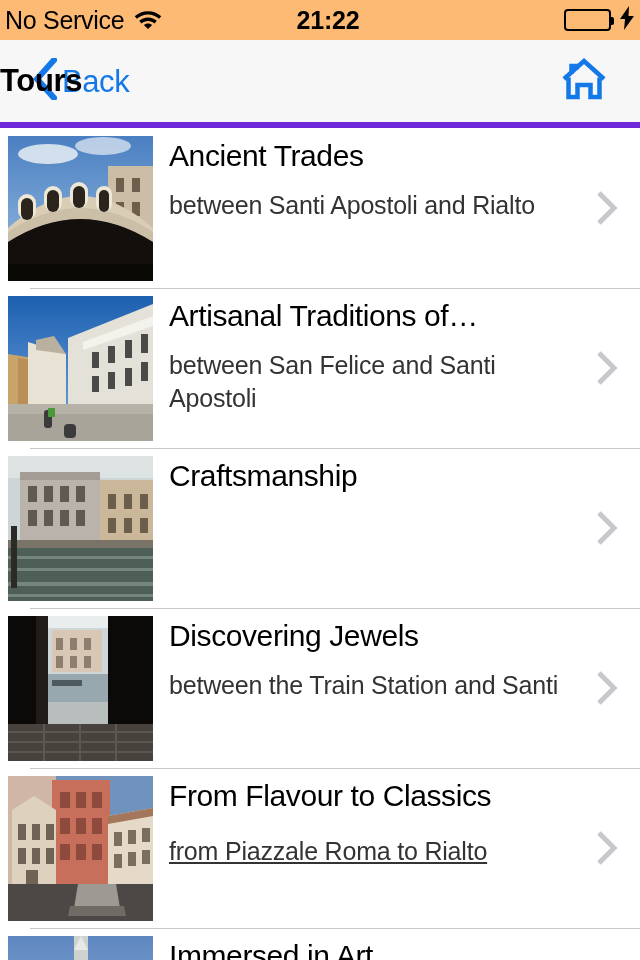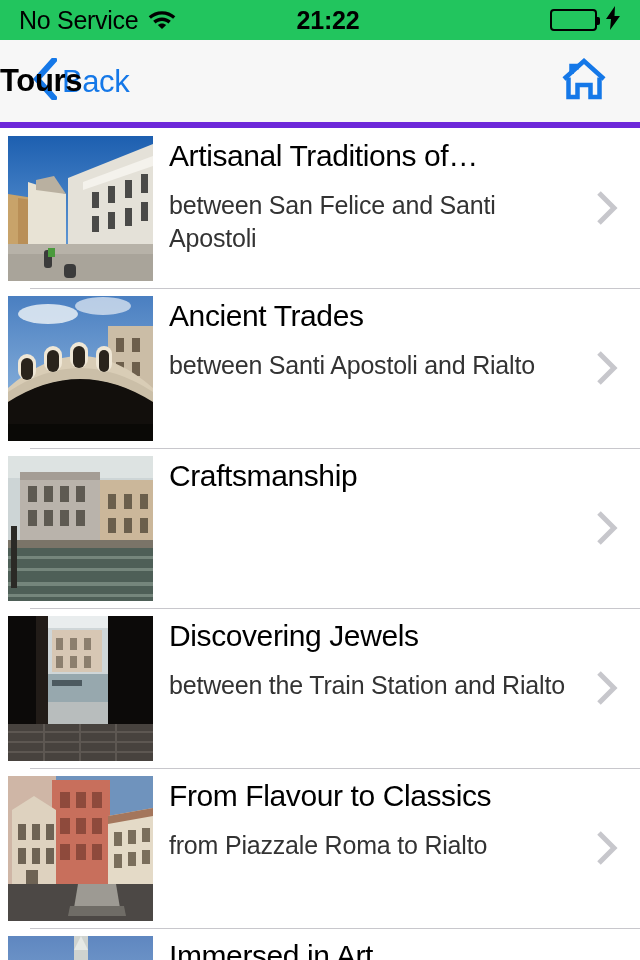--- a/index.html
+++ b/index.html
@@ -7,24 +7,24 @@
     width: 640px; height: 960px;
     background: #ffffff;
     font-family: "Liberation Sans", sans-serif;
     overflow: hidden;
   }
 
   
   .status-bar {
     position: relative;
     height: 40px;
-    background: #22c55e;
+    background: #fdba74;
     display: flex;
     align-items: center;
-    padding: 0 19px;
+    padding: 0 5px;
   }
   .status-left {
     display: flex; align-items: center; gap: 10px;
   }
   .carrier {
     font-size: 25px;
     color: #000;
     letter-spacing: -0.3px;
     line-height: 1;
   }
@@ -147,21 +147,21 @@
     overflow: hidden;
   }
   .row-subtitle {
     margin-top: 14px;
     font-size: 25px;
     color: #333333;
     letter-spacing: -0.2px;
     line-height: 33px;
     max-width: 400px;
   }
-  .row-subtitle.single { margin-top: 14px; }
+  .row-subtitle.single { margin-top: 20px; text-decoration: underline; }
   .chevron {
     position: absolute;
     right: 22px;
     top: 62px;
     pointer-events: none;
   }
 </style>
 </head>
 <body>
 
@@ -205,66 +205,20 @@
       <svg width="46" height="42" viewBox="0 0 46 42">
         <path d="M3 21L23 3l20 18" stroke="#1578e8" stroke-width="4.5" fill="none" stroke-linecap="butt" stroke-linejoin="miter"></path>
         <path d="M7.5 19.5V39h9V27h13v12h9V19.5" stroke="#1578e8" stroke-width="4.5" fill="none" stroke-linejoin="miter"></path>
         <path d="M10.5 16V8h5v3.5" stroke="#1578e8" stroke-width="4.5" fill="none" stroke-linejoin="miter"></path>
       </svg>
     </span>
   </div>
 </div>
 
 <div class="tour-list">
-
-  <div class="tour-row">
-    <div class="thumb">
-      <svg viewBox="0 0 145 145" preserveAspectRatio="none">
-        <defs>
-          <linearGradient id="sky2" x1="0" y1="0" x2="0" y2="1">
-            <stop offset="0%" stop-color="#1d5fb0"></stop>
-              <stop offset="100%" stop-color="#74a8de"></stop>
-          </linearGradient>
-        </defs>
-        <rect width="145" height="145" fill="url(#sky2)"></rect>
-        <path d="M60 42 L145 8 L145 118 L60 108 Z" fill="#e4e1d8"></path>
-        <path d="M75 46 L145 20 L145 30 L75 54 Z" fill="#f4f2ec"></path>
-        <g fill="#4a4a48">
-          <rect x="84" y="56" width="7" height="16"></rect>
-          <rect x="100" y="50" width="7" height="17"></rect>
-          <rect x="117" y="44" width="7" height="18"></rect>
-          <rect x="133" y="38" width="7" height="19"></rect>
-          <rect x="84" y="80" width="7" height="16"></rect>
-          <rect x="100" y="76" width="7" height="17"></rect>
-          <rect x="117" y="72" width="7" height="18"></rect>
-          <rect x="133" y="66" width="7" height="19"></rect>
-        </g>
-        <path d="M0 58 L38 64 L38 112 L0 118 Z" fill="#c8a36a"></path>
-        <path d="M10 62 L30 65 L30 110 L10 112 Z" fill="#b98f57"></path>
-        <path d="M20 46 L58 58 L58 108 L20 110 Z" fill="#e8e3d5"></path>
-        <path d="M28 44 L46 40 L58 58 L28 54 Z" fill="#b9b0a0"></path>
-        <rect x="0" y="108" width="145" height="37" fill="#b7b2a8"></rect>
-        <rect x="0" y="118" width="145" height="27" fill="#a9a49a"></rect>
-        <g fill="#3b3b3b">
-          <rect x="36" y="114" width="8" height="18" rx="3"></rect>
-          <rect x="56" y="128" width="12" height="14" rx="4"></rect>
-        </g>
-        <rect x="40" y="112" width="7" height="9" fill="#4a9a3c"></rect>
-      </svg>
-    </div>
-    <div class="row-text">
-      <div class="row-title">Artisanal Traditions of…</div>
-      <div class="row-subtitle">between San Felice and Santi Apostoli</div>
-    </div>
-    <span class="chevron">
-      <svg width="22" height="36" viewBox="0 0 22 36">
-        <path d="M3 3l15 15-15 15" stroke="#c7c7cc" stroke-width="5" fill="none"></path>
-      </svg>
-    </span>
-  </div>
 
   <div class="tour-row">
     <div class="thumb">
       <svg viewBox="0 0 145 145" preserveAspectRatio="none">
         <defs>
           <linearGradient id="sky1" x1="0" y1="0" x2="0" y2="1">
             <stop offset="0%" stop-color="#4a7fc1"></stop>
               <stop offset="100%" stop-color="#9cc0e3"></stop>
           </linearGradient>
         </defs>
@@ -301,20 +255,66 @@
     <span class="chevron">
       <svg width="22" height="36" viewBox="0 0 22 36">
         <path d="M3 3l15 15-15 15" stroke="#c7c7cc" stroke-width="5" fill="none" stroke-linecap="butt" stroke-linejoin="miter"></path>
       </svg>
     </span>
   </div>
 
   <div class="tour-row">
     <div class="thumb">
       <svg viewBox="0 0 145 145" preserveAspectRatio="none">
+        <defs>
+          <linearGradient id="sky2" x1="0" y1="0" x2="0" y2="1">
+            <stop offset="0%" stop-color="#1d5fb0"></stop>
+              <stop offset="100%" stop-color="#74a8de"></stop>
+          </linearGradient>
+        </defs>
+        <rect width="145" height="145" fill="url(#sky2)"></rect>
+        <path d="M60 42 L145 8 L145 118 L60 108 Z" fill="#e4e1d8"></path>
+        <path d="M75 46 L145 20 L145 30 L75 54 Z" fill="#f4f2ec"></path>
+        <g fill="#4a4a48">
+          <rect x="84" y="56" width="7" height="16"></rect>
+          <rect x="100" y="50" width="7" height="17"></rect>
+          <rect x="117" y="44" width="7" height="18"></rect>
+          <rect x="133" y="38" width="7" height="19"></rect>
+          <rect x="84" y="80" width="7" height="16"></rect>
+          <rect x="100" y="76" width="7" height="17"></rect>
+          <rect x="117" y="72" width="7" height="18"></rect>
+          <rect x="133" y="66" width="7" height="19"></rect>
+        </g>
+        <path d="M0 58 L38 64 L38 112 L0 118 Z" fill="#c8a36a"></path>
+        <path d="M10 62 L30 65 L30 110 L10 112 Z" fill="#b98f57"></path>
+        <path d="M20 46 L58 58 L58 108 L20 110 Z" fill="#e8e3d5"></path>
+        <path d="M28 44 L46 40 L58 58 L28 54 Z" fill="#b9b0a0"></path>
+        <rect x="0" y="108" width="145" height="37" fill="#b7b2a8"></rect>
+        <rect x="0" y="118" width="145" height="27" fill="#a9a49a"></rect>
+        <g fill="#3b3b3b">
+          <rect x="36" y="114" width="8" height="18" rx="3"></rect>
+          <rect x="56" y="128" width="12" height="14" rx="4"></rect>
+        </g>
+        <rect x="40" y="112" width="7" height="9" fill="#4a9a3c"></rect>
+      </svg>
+    </div>
+    <div class="row-text">
+      <div class="row-title">Artisanal Traditions of…</div>
+      <div class="row-subtitle">between San Felice and Santi Apostoli</div>
+    </div>
+    <span class="chevron">
+      <svg width="22" height="36" viewBox="0 0 22 36">
+        <path d="M3 3l15 15-15 15" stroke="#c7c7cc" stroke-width="5" fill="none"></path>
+      </svg>
+    </span>
+  </div>
+
+  <div class="tour-row">
+    <div class="thumb">
+      <svg viewBox="0 0 145 145" preserveAspectRatio="none">
         <rect width="145" height="145" fill="#cdd5d6"></rect>
         <rect x="0" y="0" width="145" height="22" fill="#dde3e2"></rect>
         <rect x="12" y="16" width="80" height="76" fill="#b9b3ab"></rect>
         <rect x="12" y="16" width="80" height="8" fill="#a49d95"></rect>
         <g fill="#5e5a52">
           <rect x="20" y="30" width="9" height="16"></rect>
           <rect x="36" y="30" width="9" height="16"></rect>
           <rect x="52" y="30" width="9" height="16"></rect>
           <rect x="68" y="30" width="9" height="16"></rect>
           <rect x="20" y="54" width="9" height="16"></rect>
@@ -379,21 +379,21 @@
             <path d="M0 126 H145"></path>
             <path d="M0 136 H145"></path>
           <path d="M36 108 V145"></path>
             <path d="M72 108 V145"></path>
             <path d="M108 108 V145"></path>
         </g>
       </svg>
     </div>
     <div class="row-text">
       <div class="row-title">Discovering Jewels</div>
-      <div class="row-subtitle">between the Train Station and Rialto</div>
+      <div class="row-subtitle">between the Train Station and Santi</div>
     </div>
     <span class="chevron">
       <svg width="22" height="36" viewBox="0 0 22 36">
         <path d="M3 3l15 15-15 15" stroke="#c7c7cc" stroke-width="5" fill="none"></path>
       </svg>
     </span>
   </div>
 
   <div class="tour-row">
     <div class="thumb">

